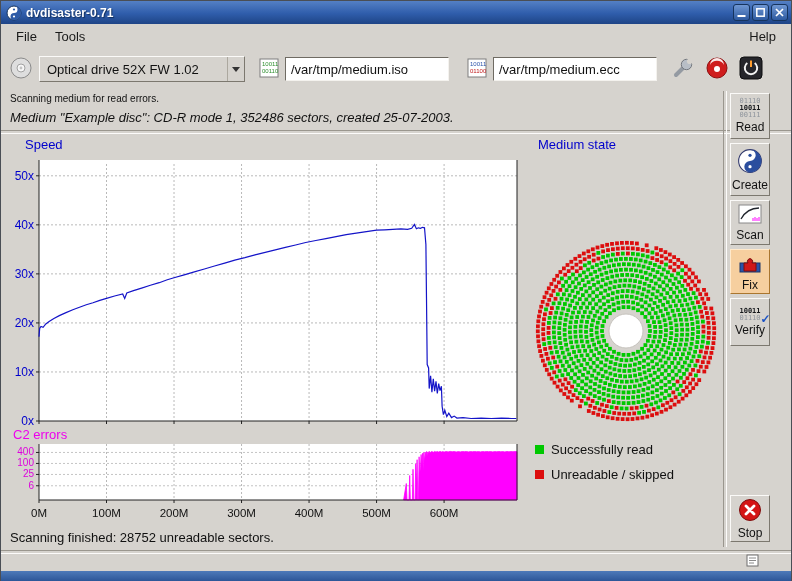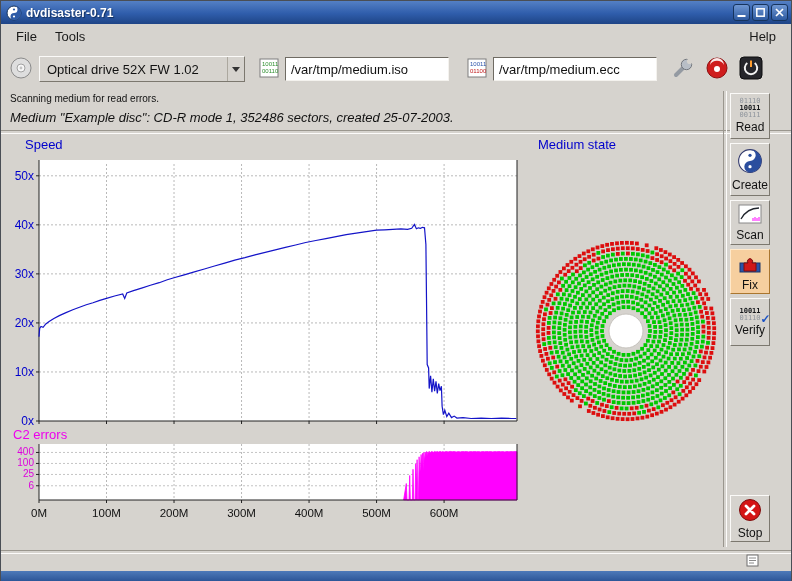--- a/index.html
+++ b/index.html
@@ -1183,20 +1183,30 @@
       <rect x="41.4" y="26.9" width="3.8" height="3.8" fill="#dc0e0e"></rect>
       <rect x="45.4" y="23.9" width="3.8" height="3.8" fill="#dc0e0e"></rect>
       <rect x="49.6" y="21.2" width="3.8" height="3.8" fill="#dc0e0e"></rect>
       <rect x="53.9" y="18.6" width="3.8" height="3.8" fill="#dc0e0e"></rect>
       <rect x="58.4" y="16.4" width="3.8" height="3.8" fill="#dc0e0e"></rect>
       <rect x="62.9" y="14.4" width="3.8" height="3.8" fill="#dc0e0e"></rect>
       <rect x="67.6" y="12.6" width="3.8" height="3.8" fill="#dc0e0e"></rect>
       <circle cx="98" cy="98" r="17" fill="#ffffff" stroke="#c6c3bd"></circle>
     </svg>
 
+  <div class="legend">
+    <div class="legend-row">
+      <span class="legend-swatch" id="swatch-0" style="background: rgb(0, 200, 0);"></span>
+      <span>Successfully read</span>
+    </div>
+    <div class="legend-row">
+      <span class="legend-swatch" id="swatch-1" style="background: rgb(220, 14, 14);"></span>
+      <span>Unreadable / skipped</span>
+    </div>
+  </div>
 
   <div class="vsep"></div>
 
   <button class="side-btn" style="top:92px;height:46px">
     <span class="bin-icon" id="read-icon">
         <div class="bin-row">01110</div>
         <div class="bin-row bold">10011</div>
         <div class="bin-row">00111</div>
       </span>
     <span>Read</span>
@@ -1250,20 +1260,21 @@
   <button class="side-btn" style="top:494px;height:47px">
     <span>
       <svg width="24" height="24" viewBox="0 0 24 24">
         <circle cx="12" cy="12" r="10.5" fill="#d41414" stroke="#7e0e0e"></circle>
         <path d="M8 8 L16 16 M16 8 L8 16" stroke="#fff" stroke-width="2.8" stroke-linecap="round"></path>
       </svg>
     </span>
     <span>Stop</span>
   </button>
 
+  <div class="bottom-status">Scanning finished: 28752 unreadable sectors.</div>
   <div class="hsep bottom-sep"></div>
 
   <button class="viewlog">
     <span>
       <svg width="13" height="13" viewBox="0 0 13 13">
         <rect x="1" y="1" width="11" height="11" fill="#fff" stroke="#6f6f6f"></rect>
         <line x1="3" y1="4" x2="10" y2="4" stroke="#8a8a8a"></line>
         <line x1="3" y1="6.5" x2="10" y2="6.5" stroke="#8a8a8a"></line>
         <line x1="3" y1="9" x2="8" y2="9" stroke="#8a8a8a"></line>
       </svg>

